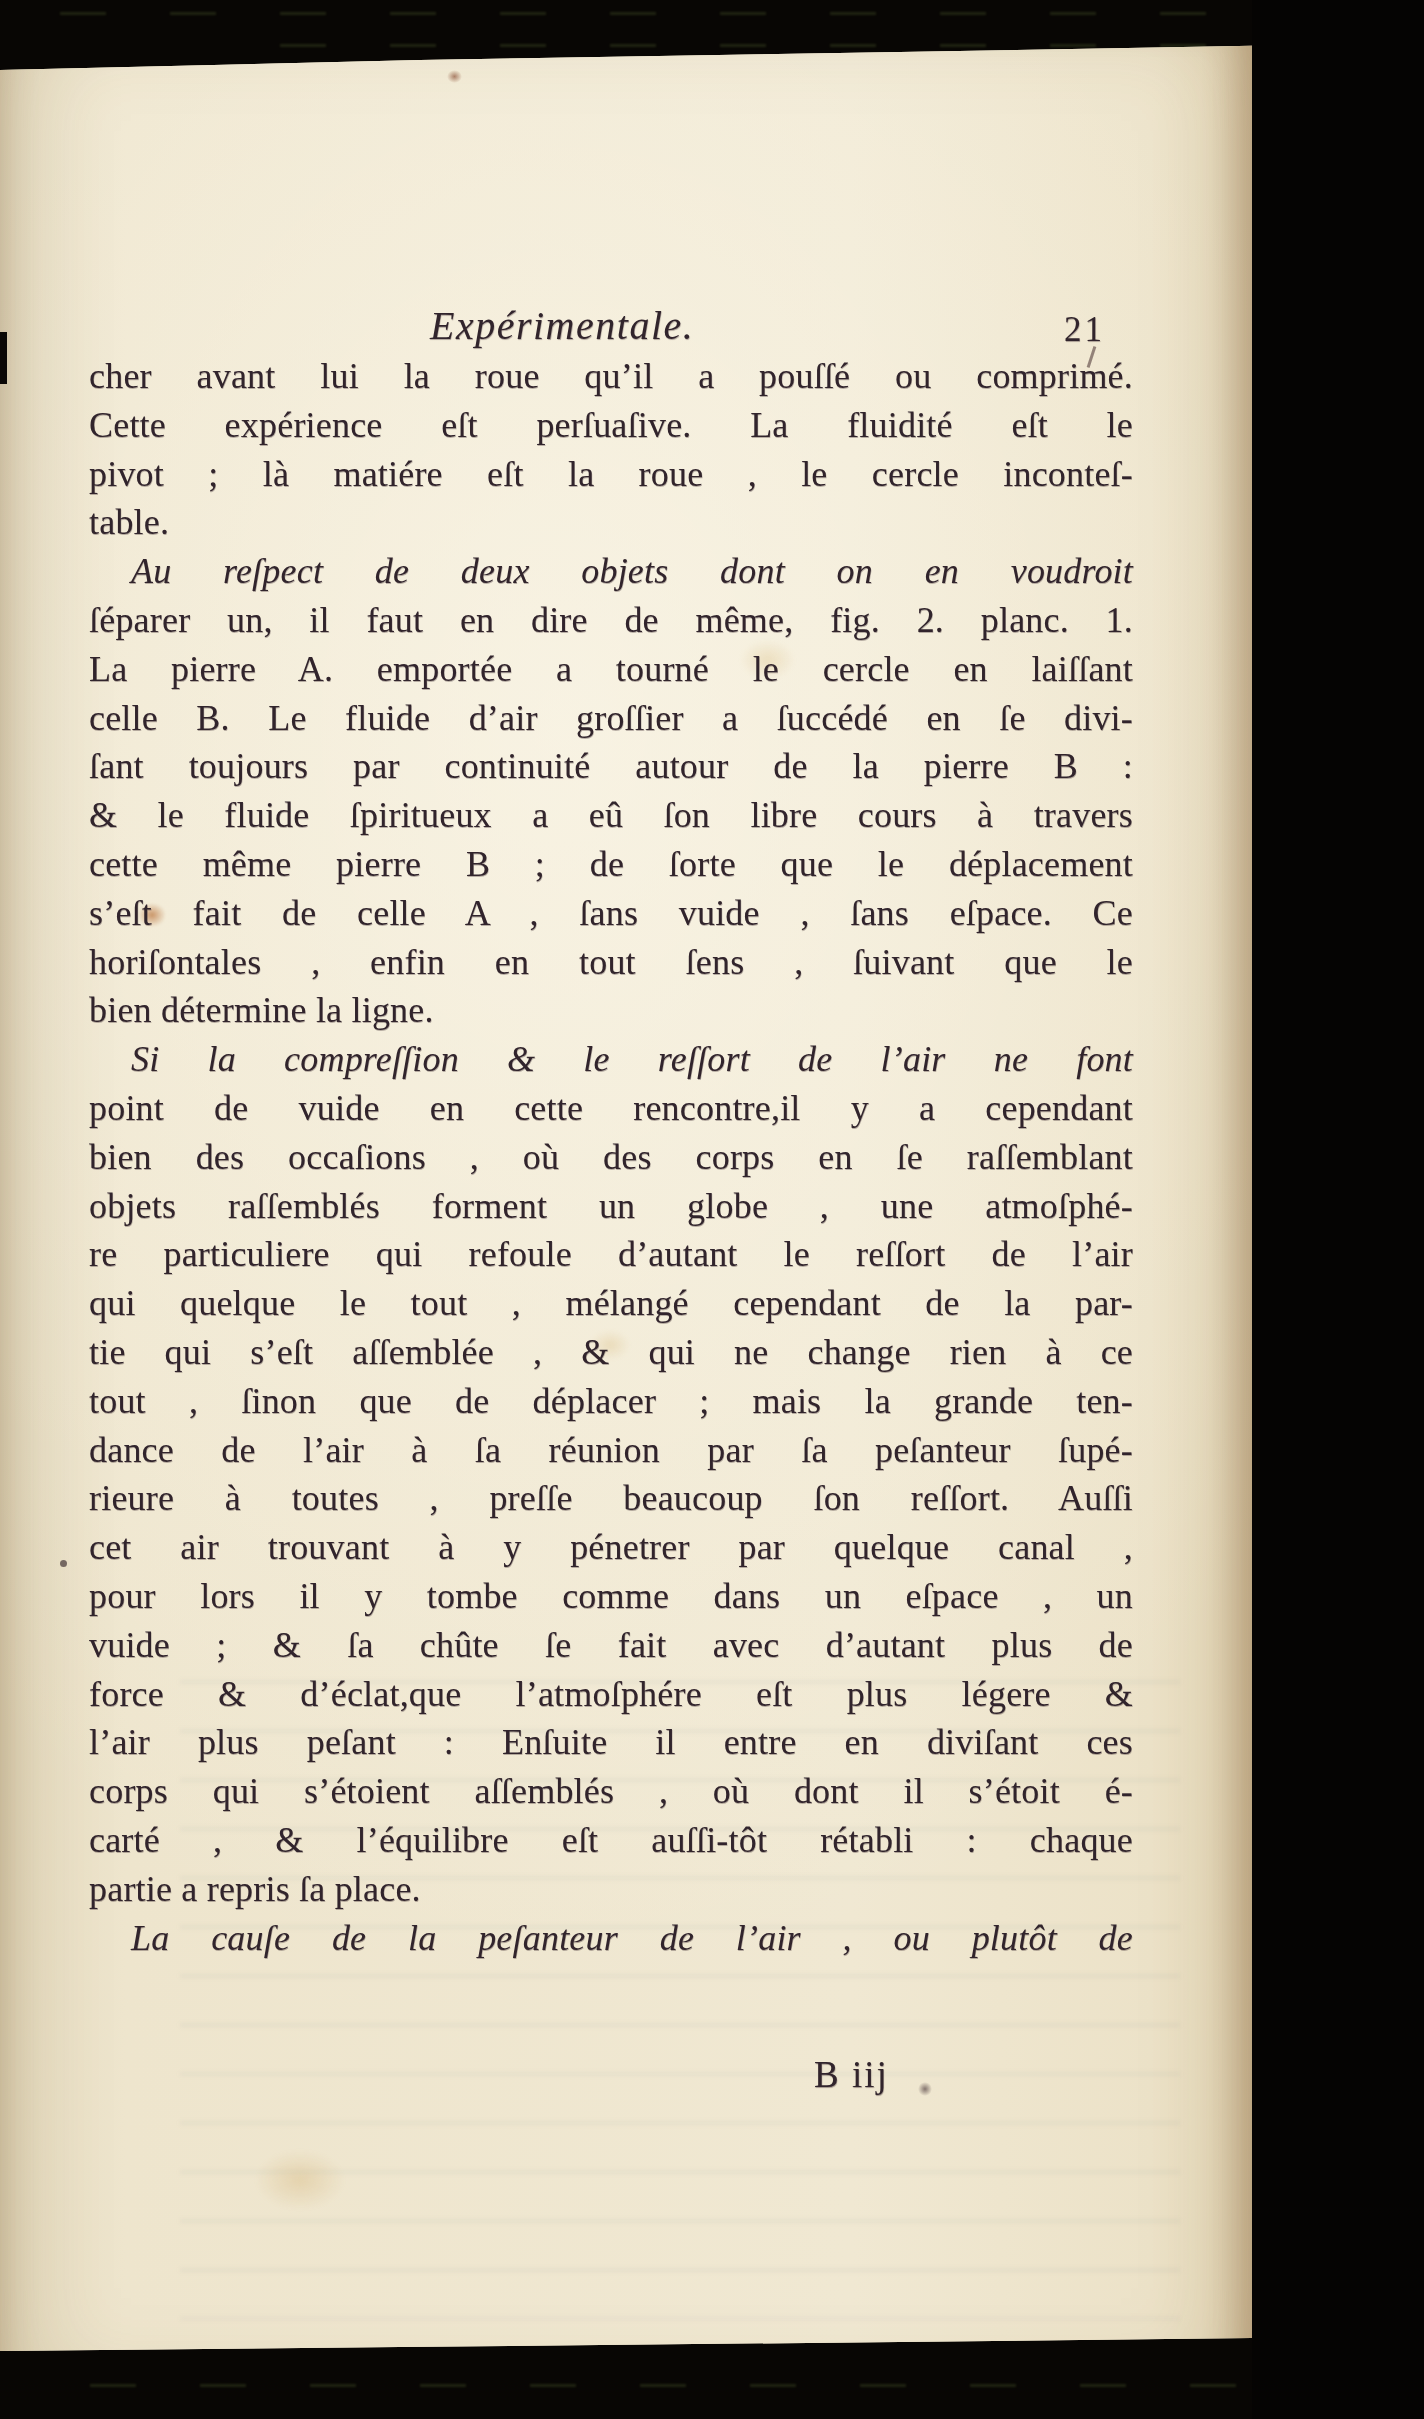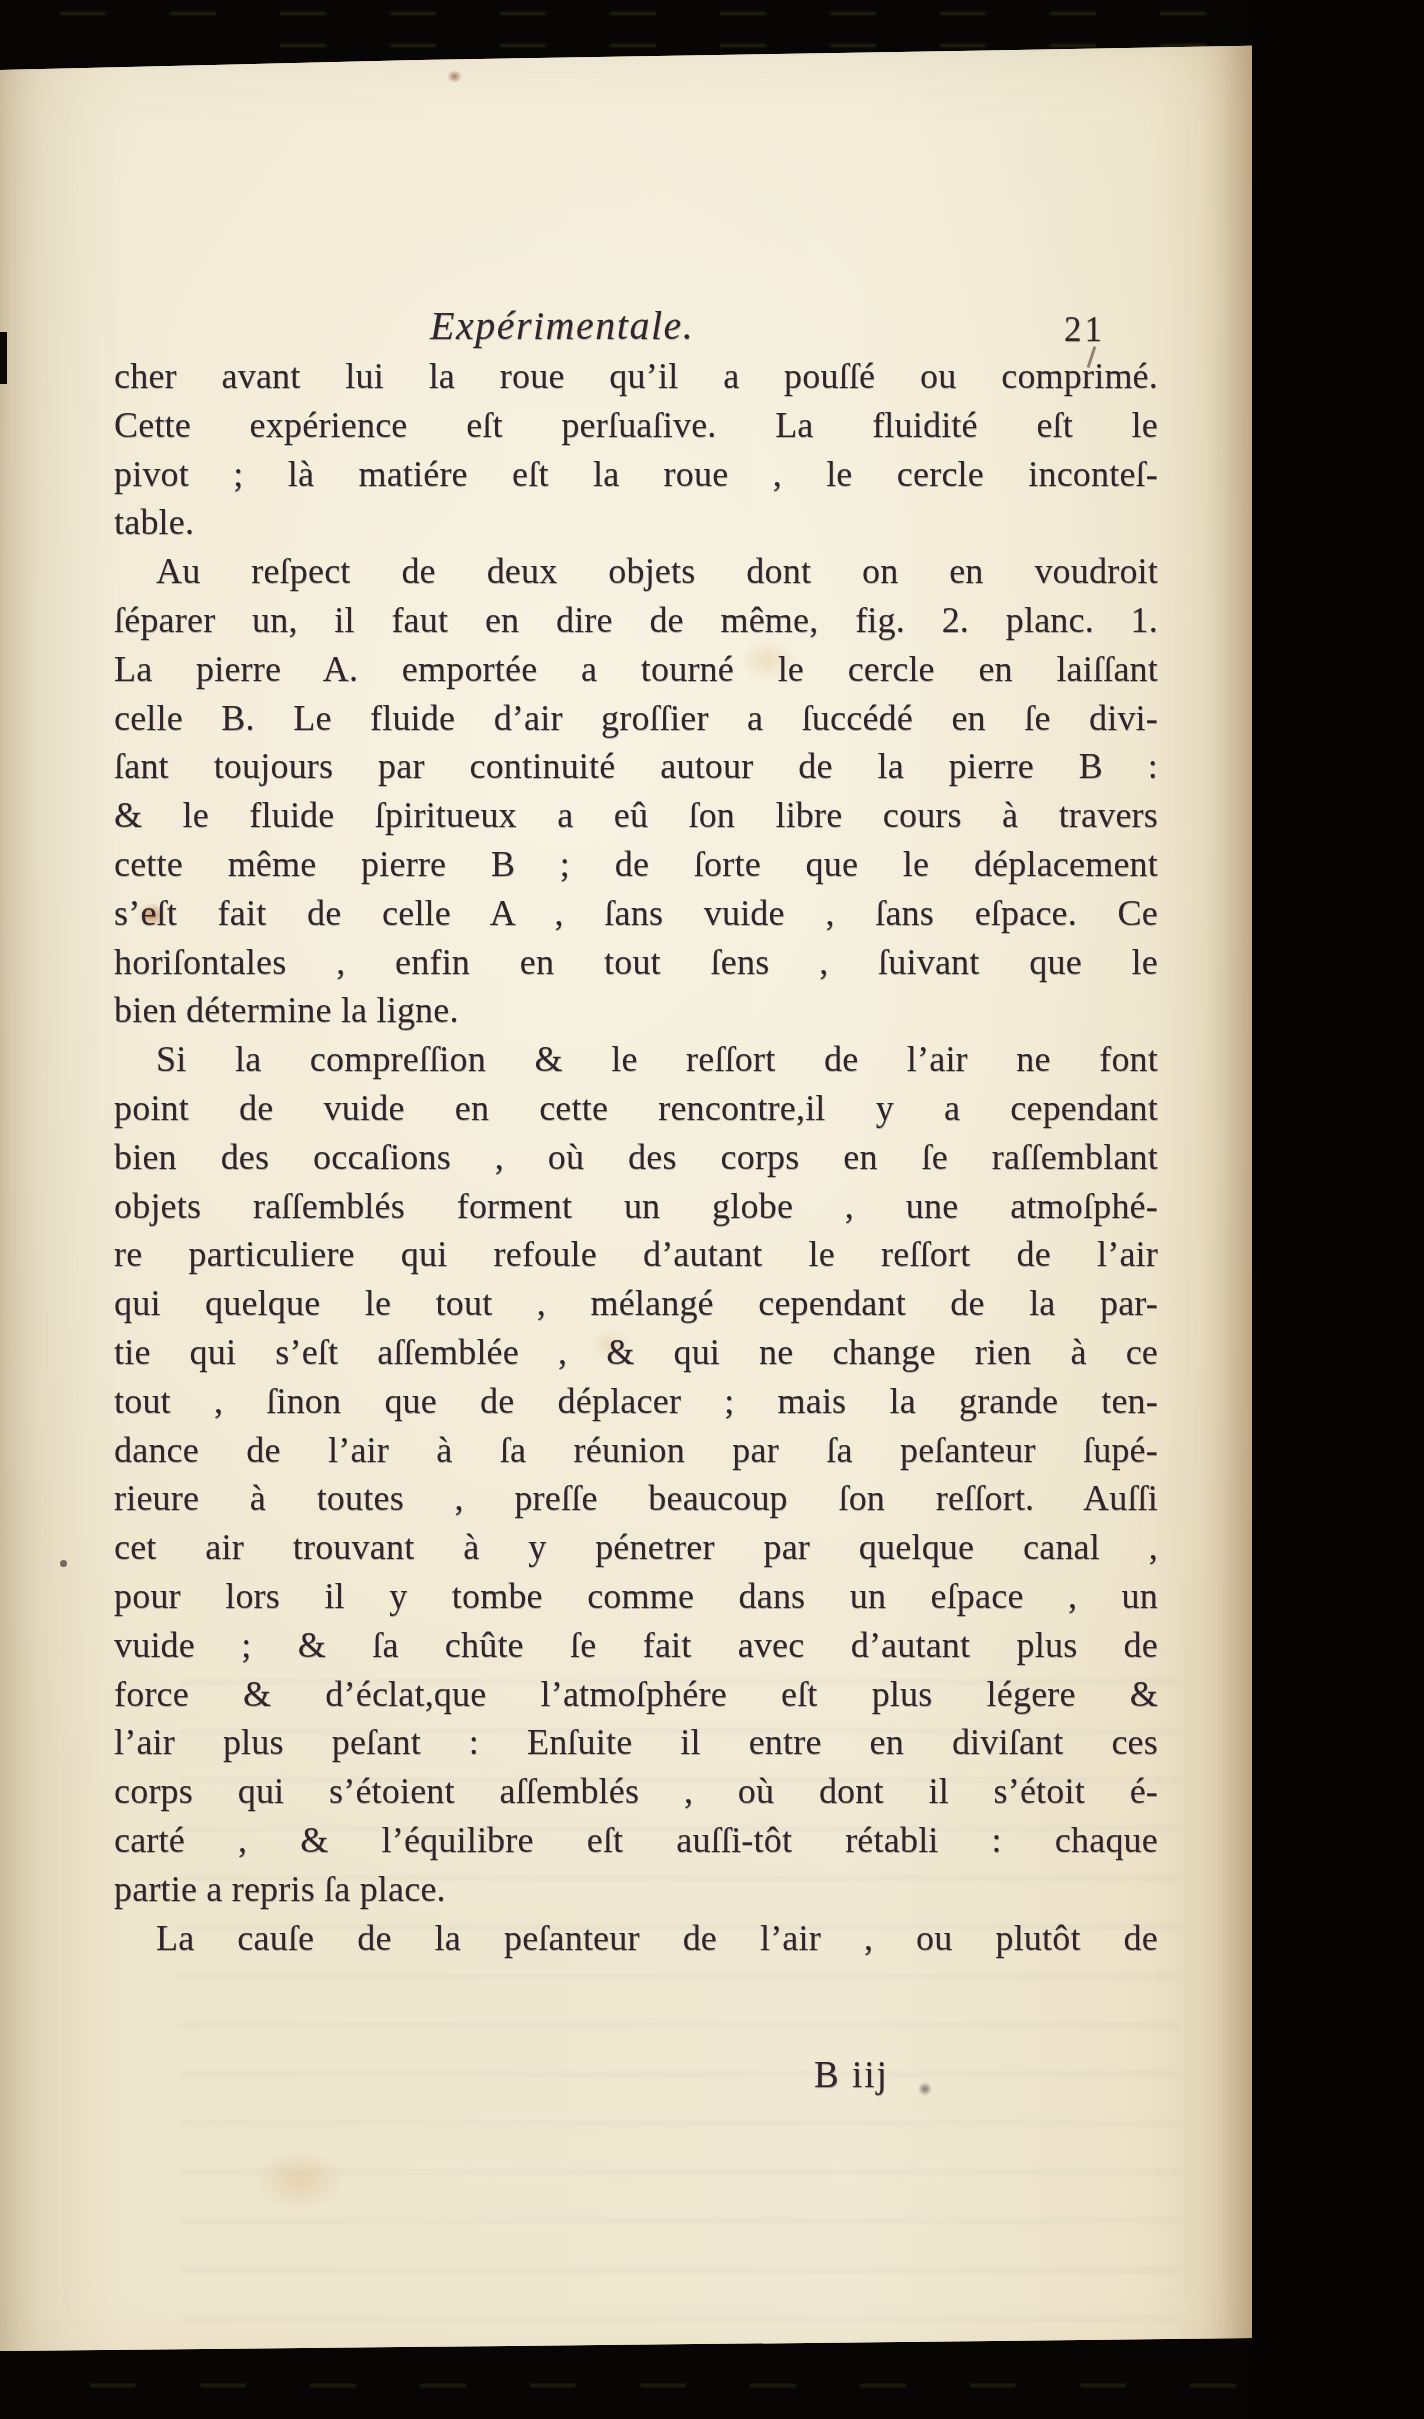--- a/index.html
+++ b/index.html
@@ -72,30 +72,30 @@
     font-style:italic;font-size:40px;line-height:46px;
     color:#31242c;letter-spacing:1.5px;
     text-shadow:.6px .8px .7px rgba(50,30,38,.35);
   }
   .page-number{
     position:absolute;left:1064px;top:310px;
     font-size:35px;color:#31242c;letter-spacing:3px;
     text-shadow:.6px .8px .7px rgba(50,30,38,.35);
   }
   .body-text{
-    position:absolute;left:114px;top:352px;width:1044px;
+    position:absolute;left:89px;top:352px;width:1044px;
     font-size:36px;color:#31242c;
     text-shadow:.5px .8px .6px rgba(50,30,38,.32);
   }
   .line{
     height:48.8px;line-height:48.8px;white-space:normal;
     text-align:justify;text-align-last:justify;
     letter-spacing:.2px;
   }
-  .line.indent{padding-left:42px;}
+  .line.indent{padding-left:42px;font-style:italic;}
   .line.end{text-align:right;text-align-last:left;}
   .signature{
     position:absolute;left:814px;top:2053px;
     font-size:37px;color:#31242c;letter-spacing:2px;
     text-shadow:.6px .9px .8px rgba(50,30,38,.4);
   }
   .sig-blot{position:absolute;left:918px;top:2082px;width:14px;height:14px;border-radius:50%;
     background:radial-gradient(closest-side,rgba(60,40,45,.6),rgba(60,40,45,0));}
 </style>
 </head>

